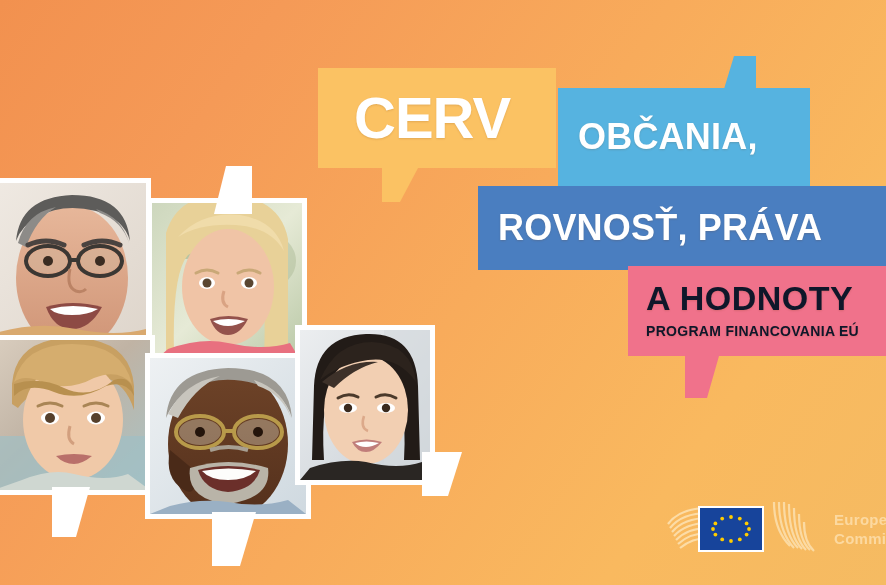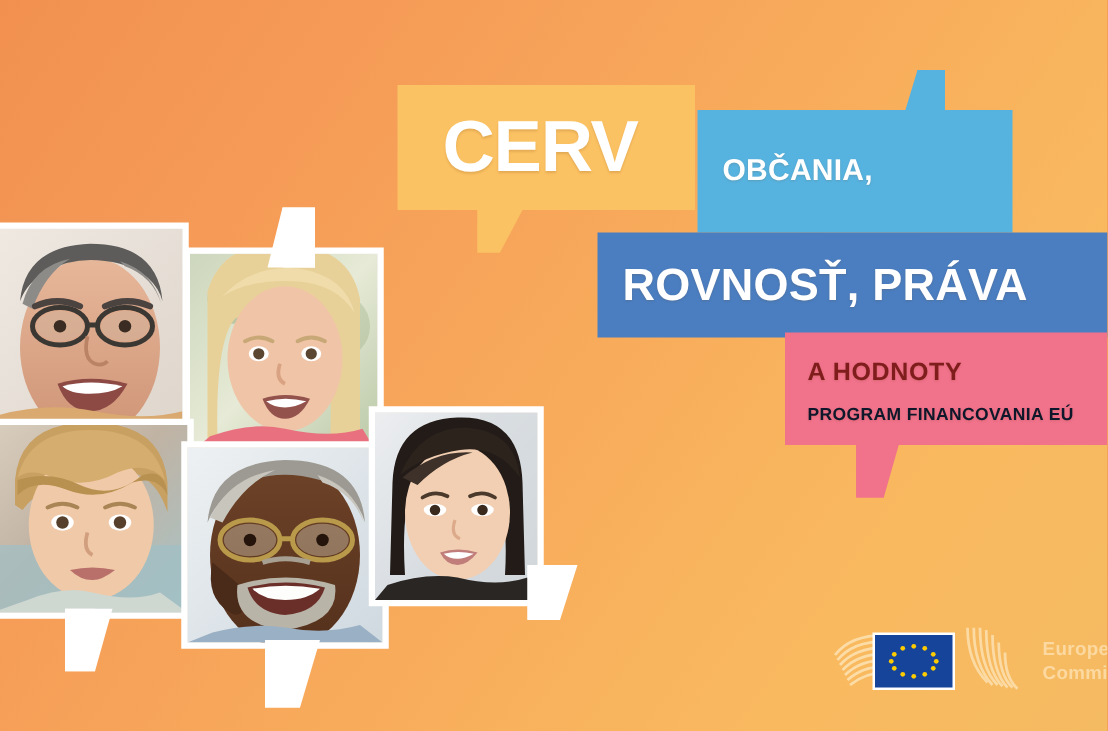--- a/index.html
+++ b/index.html
@@ -25,37 +25,37 @@
 
   
   #b-cerv{left:318px;top:68px;width:238px;height:100px;background:#fbc263;}
   #b-cerv .txt{font-size:58px;line-height:58px;margin-left:36px;letter-spacing:-1px;}
   #t-cerv{left:382px;top:168px;
     border-left:18px solid #fbc263;border-right:18px solid transparent;
     border-top:34px solid #fbc263;}
 
   
   #b-obc{left:558px;top:88px;width:252px;height:98px;background:#56b3e0;}
-  #b-obc .txt{font-size:24px;line-height:36px;margin-left:20px;}
+  #b-obc .txt{font-size:36px;line-height:36px;margin-left:20px;}
   #t-obc{left:724px;top:56px;
     border-left:10px solid transparent;border-right:22px solid #56b3e0;
     border-bottom:33px solid #56b3e0;}
 
   
   #b-rov{left:478px;top:186px;width:409px;height:84px;background:#4a7ec0;}
   #b-rov .txt{font-size:36px;line-height:36px;margin-left:20px;}
   #t-rov{left:663px;top:270px;
     border-left:22px solid #4a7ec0;border-right:14px solid transparent;
     border-top:32px solid #4a7ec0;}
 
   
   #b-hod{left:628px;top:266px;width:258px;height:90px;background:#f0728b;
     display:block;padding:0;}
   #b-hod .txt-main{
-    color:#7f1d1d;font-weight:700;font-size:20px;line-height:32px;
+    color:#0f172a;font-weight:700;font-size:34px;line-height:32px;
     margin:16px 0 0 18px;letter-spacing:.5px;
     text-shadow:0 1px 2px rgba(120,60,10,.18);}
   #b-hod .txt-sub{
     color:#0f172a;font-weight:700;font-size:14px;line-height:14px;
     margin:10px 0 0 18px;letter-spacing:.3px;
     text-shadow:0 1px 2px rgba(120,60,10,.18);}
   #t-hod{left:685px;top:356px;
     border-left:22px solid #f0728b;border-right:12px solid transparent;
     border-top:42px solid #f0728b;}
 

